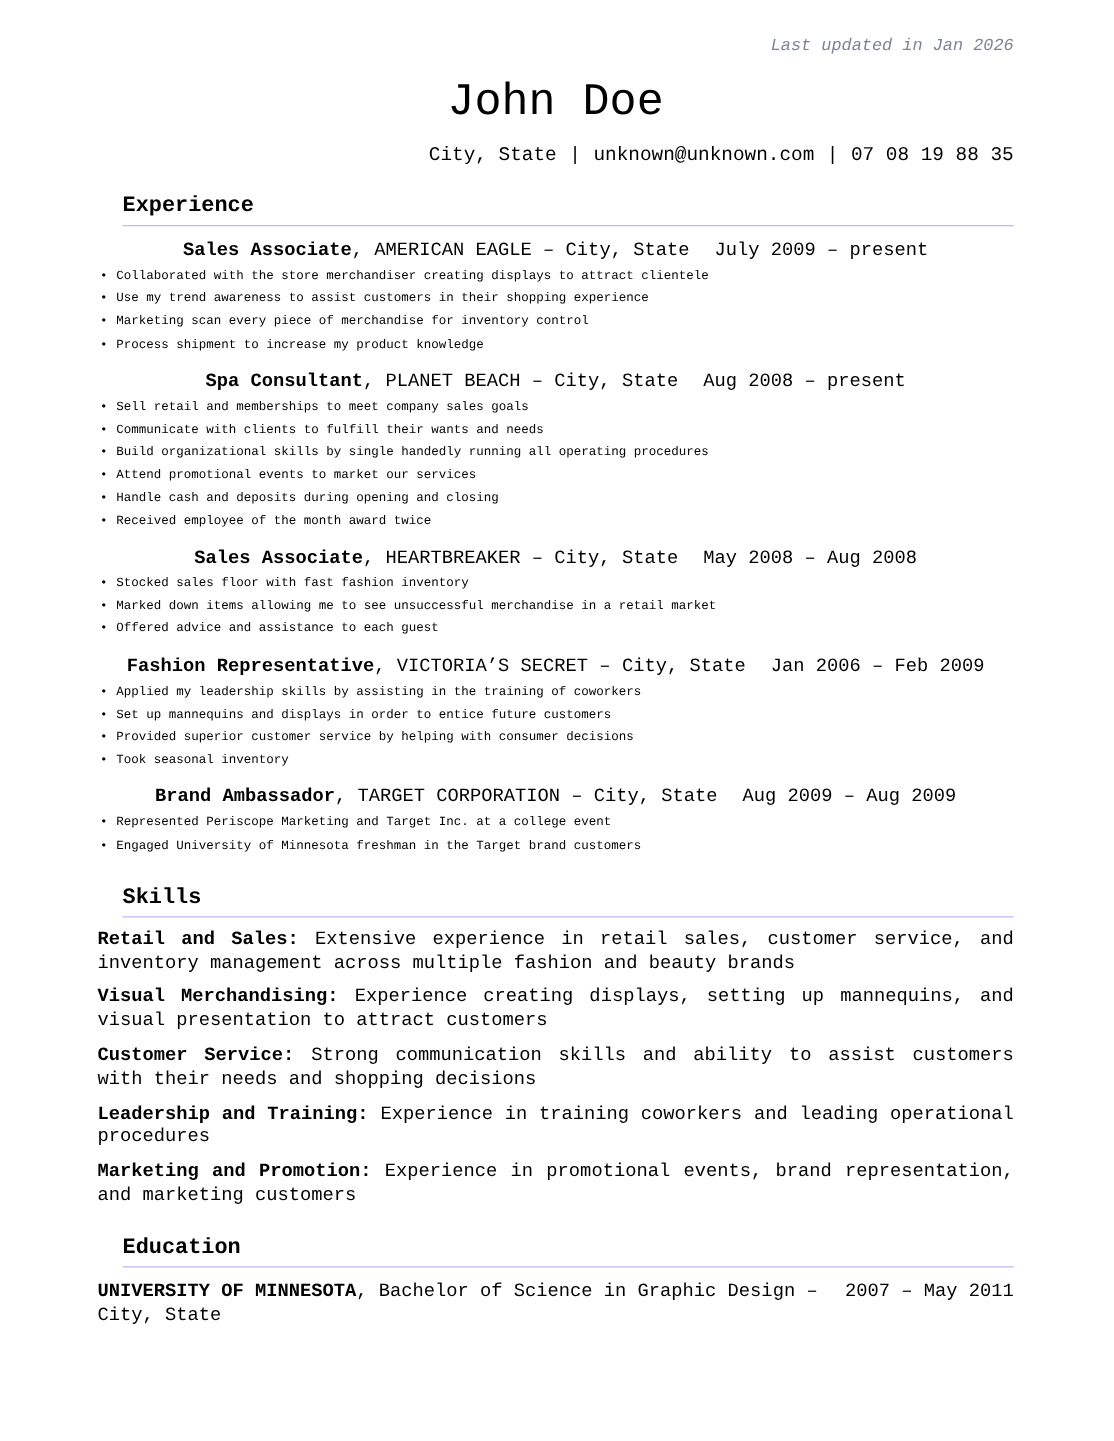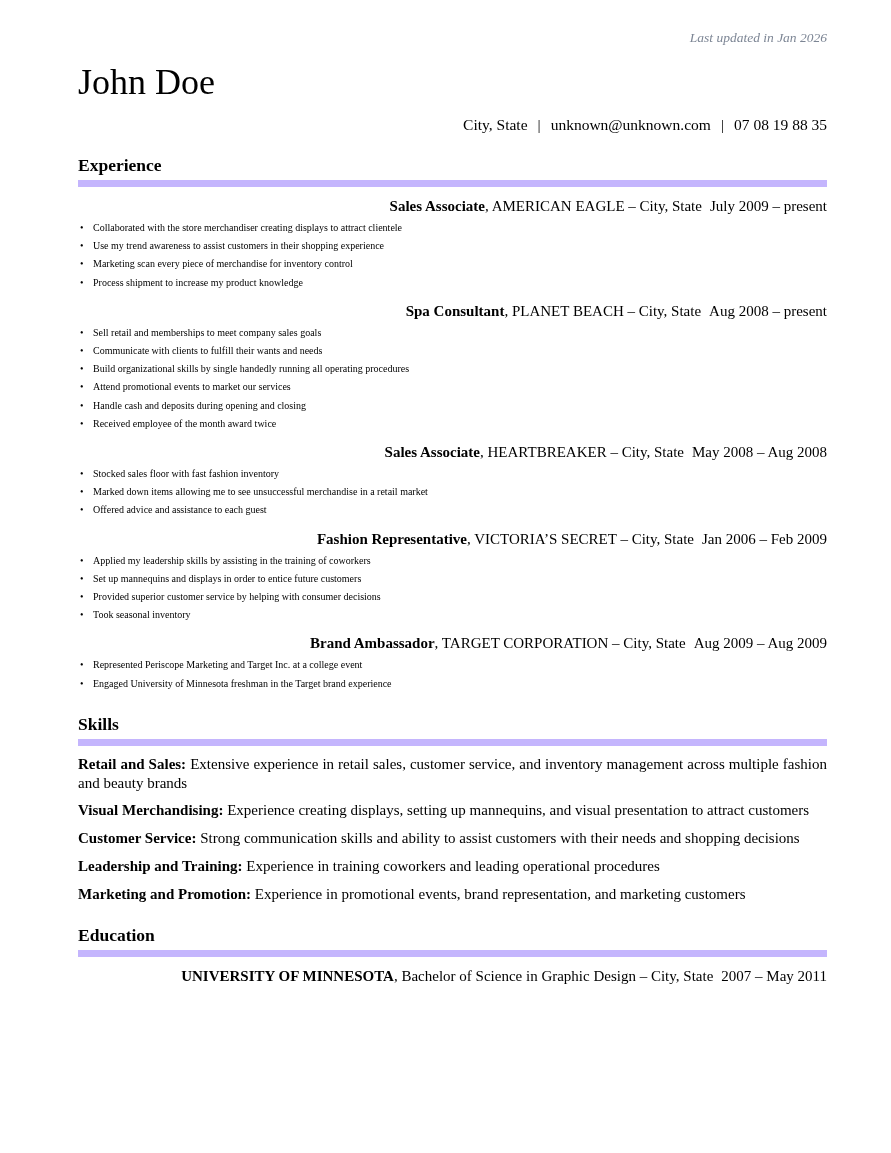--- a/index.html
+++ b/index.html
@@ -1,58 +1,60 @@
 <!DOCTYPE html>
 <html><head>
 <meta charset="utf-8">
 <style>
   html, body { margin: 0; padding: 0; background: #ffffff; }
   .page {
     width: 891px;
     height: 1153px;
     box-sizing: border-box;
-    padding: 30px 64px 0 78px;
+    padding: 30px 80px 0 78px;
     background: #ffffff;
-    font-family: Liberation Serif, serif;
+    font-family: Liberation Mono, monospace;
     color: #000000;
     overflow: hidden;
   }
   .updated {
     text-align: right;
     font-style: italic;
     font-size: 13.5px;
     line-height: 16px;
     color: #7c8594;
   }
   .name {
+    text-align: center;
     font-size: 36px;
     line-height: 40px;
     font-weight: 400;
     margin-top: 16px;
   }
   .contact {
     text-align: right;
     font-size: 15.5px;
     line-height: 19px;
     margin-top: 13px;
   }
   .contact .sep { margin: 0 10px; }
   .section { margin-top: 21px; }
   .section-title {
     font-size: 17.5px;
     line-height: 21px;
     font-weight: 700;
     padding-bottom: 4px;
-    border-bottom: 7px solid #c4b5fd;
+    border-bottom: 1px solid #c4b5fd;
+    margin-left: 20px;
   }
   .entry { margin-top: 10px; }
   .entry-header {
     display: flex;
-    justify-content: flex-end;
-    gap: 8px;
+    justify-content: center;
+    gap: 20px;
     font-size: 15px;
     line-height: 19px;
   }
   .entry-left { text-align: left; }
   .entry-pos { font-weight: 700; }
   .entry-dates { white-space: nowrap; }
   ul.bullets {
     list-style: none;
     margin: 3px 0 0 0;
     padding: 0;
@@ -155,21 +157,21 @@
 
     <div class="entry">
       <div class="entry-header">
         <div class="entry-left">
           <span class="entry-pos">Brand Ambassador</span><span>, TARGET CORPORATION – City, State</span>
         </div>
         <div class="entry-dates">Aug 2009 – Aug 2009</div>
       </div>
       <ul class="bullets">
         <li>Represented Periscope Marketing and Target Inc. at a college event</li>
-        <li>Engaged University of Minnesota freshman in the Target brand experience</li>
+        <li>Engaged University of Minnesota freshman in the Target brand customers</li>
       </ul>
     </div>
   </div>
 
   <div class="section">
     <div class="section-title">Skills</div>
 
     <div class="skill">
       <span class="skill-label">Retail and Sales:</span><span> Extensive experience in retail sales, customer service, and inventory management across multiple fashion and beauty brands</span>
     </div>

